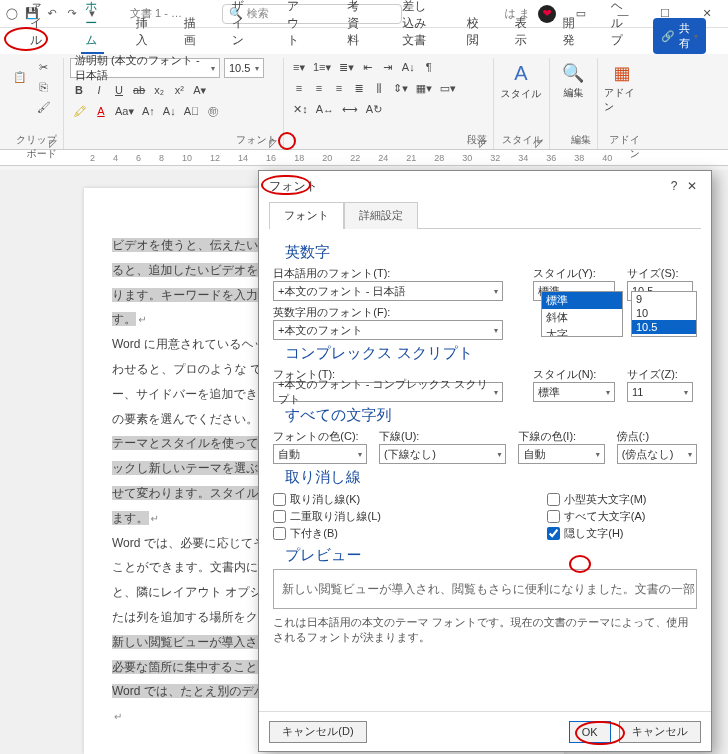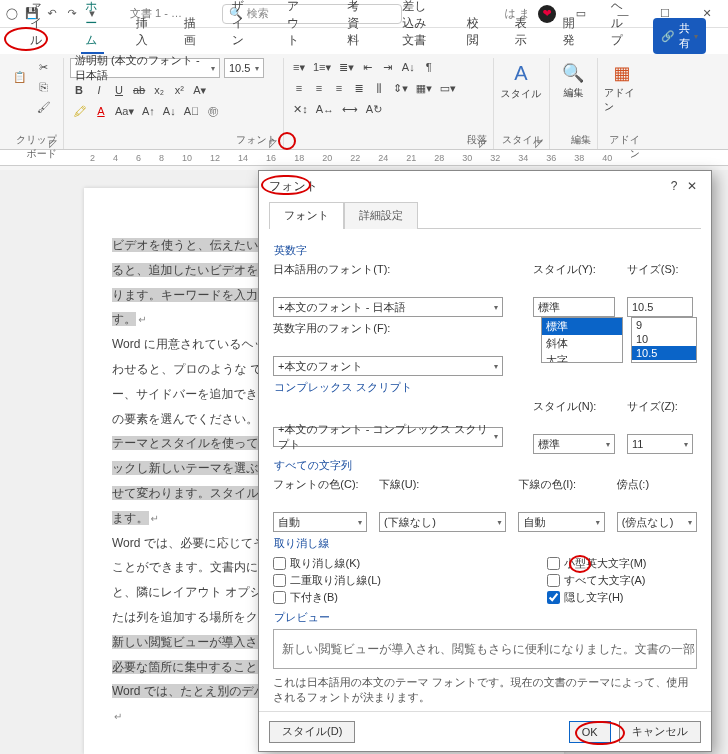--- a/index.html
+++ b/index.html
@@ -49,23 +49,23 @@
   
   .dlg { position:absolute; left:258px; top:170px; width:454px; height:582px; background:#fff; border:1px solid #888; box-shadow:4px 4px 14px rgba(0,0,0,.35); display:flex; flex-direction:column; font-size:11px;}
   .dlg-title { height:30px; display:flex; align-items:center; padding:0 10px; font-size:12px; position:relative;}
   .circle-font-title { position:absolute; border:2px solid #d90000; border-radius:50%/55%; width:50px; height:20px; left:2px; top:4px; pointer-events:none;}
   .dlg-title .spacer{flex:1;}
   .dlg-title .x{width:18px;text-align:center;color:#444;}
   .dlg-tabs { display:flex; padding:0 10px; gap:0;}
   .dlg-tab { padding:5px 14px 6px; border:1px solid #ccc; border-bottom:none; background:#fff; font-size:11px; position:relative; top:1px;}
   .dlg-tab.inactive { background:#f4f4f4; color:#555;}
   .dlg-body { flex:1; border-top:1px solid #ccc; margin:0 10px; padding:10px 4px 4px; overflow:hidden;}
-  .fs-title { color:#1a4ea0; font-size:11px; margin:4px 1px 4px;}
+  .fs-title { color:#1a4ea0; font-size:15px; margin:4px 12px 4px;}
   .row { display:flex; align-items:center; gap:8px; margin-bottom:4px;}
-  .combo { height:20px; border:1px solid #9a9a9a; background:#fff; display:flex; align-items:center; justify-content:space-between; padding:0 4px; font-size:11px;margin-top:20px;}
+  .combo { height:20px; border:1px solid #9a9a9a; background:#fff; display:flex; align-items:center; justify-content:space-between; padding:0 4px; font-size:11px;}
   .listbox { border:1px solid #9a9a9a; background:#fff; font-size:11px; overflow:hidden;}
   .listbox .item{padding:1px 4px;}
   .listbox .sel{background:#0a64c8;color:#fff;}
   .chk { display:flex; align-items:center; gap:4px; padding:1px 0;}
   .chk input{width:13px;height:13px;margin:0;}
   .chk.checked-blue input{accent-color:#0a64c8;}
   .circle-hidden { position:absolute; border:2px solid #d90000; border-radius:50%; width:22px; height:18px; right:120px; bottom:178px; pointer-events:none;}
   .preview-box { border:1px solid #aaa; height:40px; display:flex; align-items:center; padding:0 8px; color:#666; font-size:12px; overflow:hidden; white-space:nowrap;}
   .dlg-footer { height:40px; border-top:1px solid #ddd; display:flex; align-items:center; padding:0 10px; gap:8px;}
   .btn { height:22px; padding:0 12px; border:1px solid #8a8a8a; background:#f2f2f2; font-size:11px; display:flex; align-items:center;}
@@ -345,20 +345,21 @@
       <div class="listbox" style="width:66px;height:46px;margin-top:-18px;">
         <div class="item">9</div>
         <div class="item">10</div>
         <div class="item sel">10.5</div>
       </div>
     </div>
 
     <div class="fs-title">コンプレックス スクリプト</div>
     <div class="row">
       <div style="flex:1;">
+        <div>フォント(T):</div>
         <div class="combo" style="width:230px;">
             <span>+本文のフォント - コンプレックス スクリプト</span>
             <span class="caret">▾</span>
           </div>
       </div>
       <div style="width:86px;">
         <div>スタイル(N):</div>
         <div class="combo" style="width:82px;">
             <span>標準</span>
             <span class="caret">▾</span>
@@ -436,21 +437,21 @@
           </label>
       </div>
     </div>
 
     <div class="fs-title">プレビュー</div>
     <div class="preview-box">新しい閲覧ビューが導入され、閲覧もさらに便利になりました。文書の一部</div>
     <div style="margin-top:6px;color:#555;line-height:1.4;">これは日本語用の本文のテーマ フォントです。現在の文書のテーマによって、使用されるフォントが決まります。</div>
   </div>
 
   <div class="dlg-footer">
-    <div class="btn">スタイル(D)</div>
+    <div class="btn">キャンセル(D)</div>
     <div style="flex:1;"></div>
     <div class="btn primary">OK</div>
     <div class="btn">キャンセル</div>
   </div>
 
   <div class="circle-hidden"></div>
   <div class="circle-ok"></div>
 </div>
 
 </body></html>

